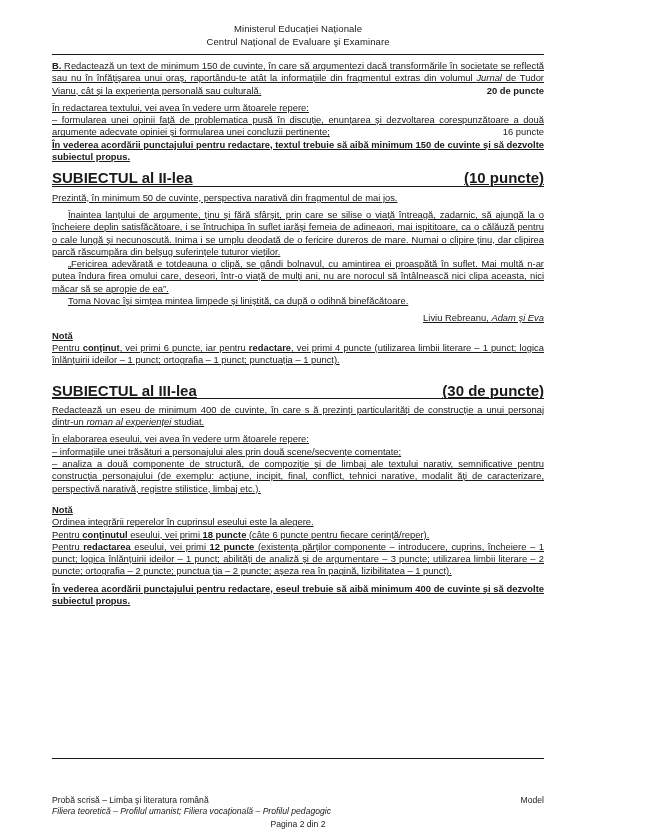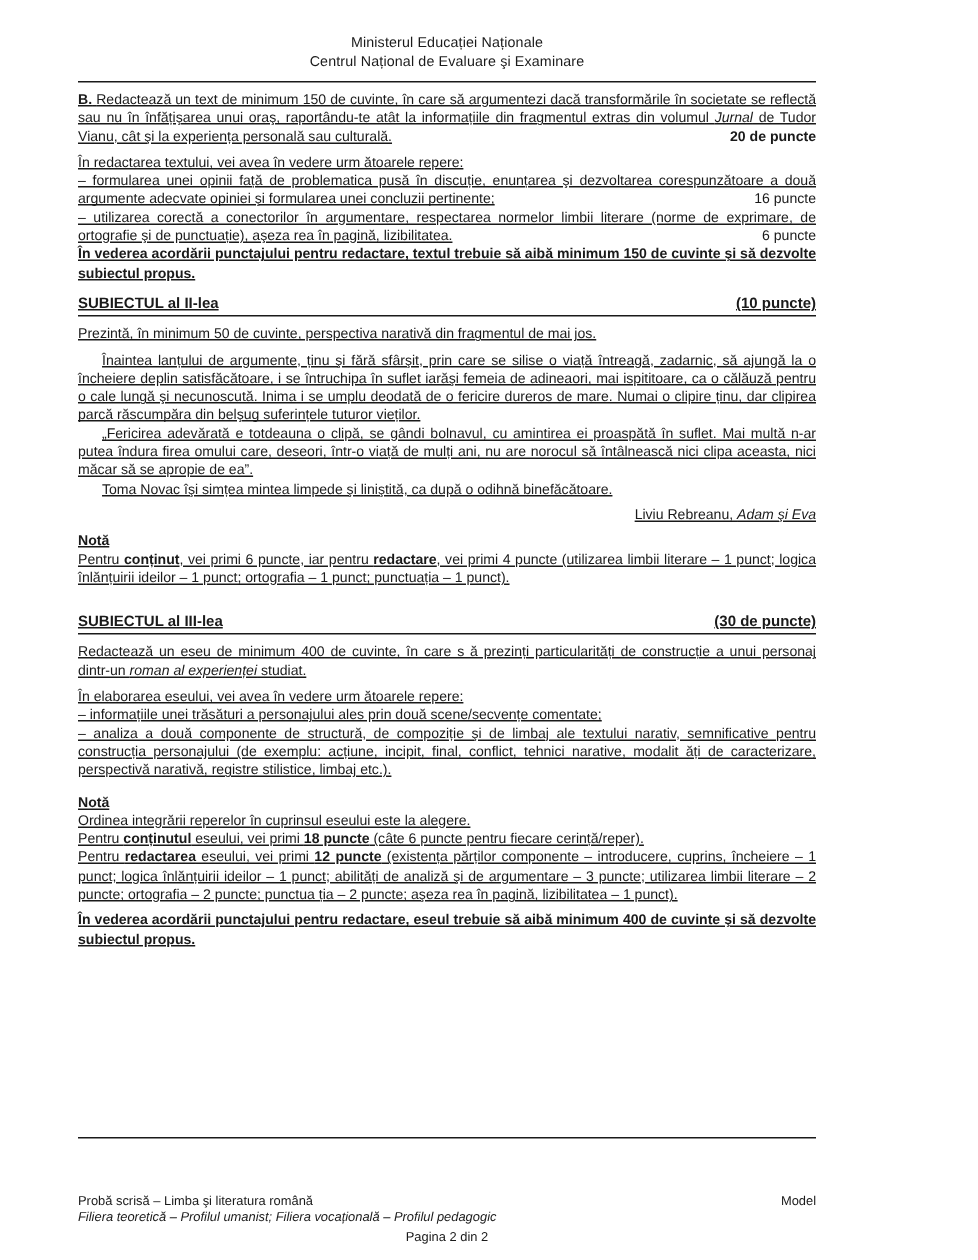--- a/index.html
+++ b/index.html
@@ -50,21 +50,21 @@
   .gap-l { height: 13px; }
   b, .b { font-weight: bold; }
   i, .i { font-style: italic; }
   .right { float: right; }
   .clearfix::after { content: ""; display: table; clear: both; }
   .indent { text-indent: 16px; }
   .subject-line {
     border-bottom: 1px solid #1a1a1a;
     padding-bottom: 1px;
     font-weight: bold;
-    font-size: 10px;
+    font-size: 15px;
     display: flex;
     justify-content: space-between;
     align-items: flex-end;
   }
   .subject-line .pts { font-weight: bold; }
   .nota { font-weight: bold; font-size: 9.4px; }
   .verse { text-align: justify; }
   .attrib {
     text-align: right;
     font-size: 9.4px;
@@ -112,21 +112,20 @@
     <div class="gap-s"></div>
 
     <p><b>B.</b> <span>Redactează un text de minimum 150 de cuvinte, în care să argumentezi dacă transformările în societate se reflectă sau nu în înfățişarea unui oraş, raportându-te atât la informațiile din fragmentul extras din volumul </span><i>Jurnal</i><span> de Tudor Vianu, cât şi la experiența personală sau culturală.</span> <b class="pts-inline">20 de puncte</b></p>
 
     <div class="gap-s"></div>
 
     <p>În redactarea textului, vei avea în vedere urm ătoarele repere:</p>
 
     <p class="clearfix"><span>– formularea unei opinii față de problematica pusă în discuție, enunțarea şi dezvoltarea corespunzătoare a două argumente adecvate opiniei şi formularea unei concluzii pertinente;</span> <span class="right">16 puncte</span></p>
 
-    <p class="clearfix"><span>– utilizarea corectă a conectorilor în argumentare, respectarea normelor limbii literare (norme de exprimare, de ortografie şi de punctuație), aşeza rea în pagină, lizibilitatea.</span> <span class="right">6 puncte</span></p>
 
     <p class="b">În vederea acordării punctajului pentru redactare, textul trebuie să aibă minimum 150 de cuvinte şi să dezvolte subiectul propus.</p>
 
     <div class="gap-m"></div>
 
     <div class="subject-line">
       <span>SUBIECTUL al II-lea</span>
       <span class="pts">(10 puncte)</span>
     </div>
 

